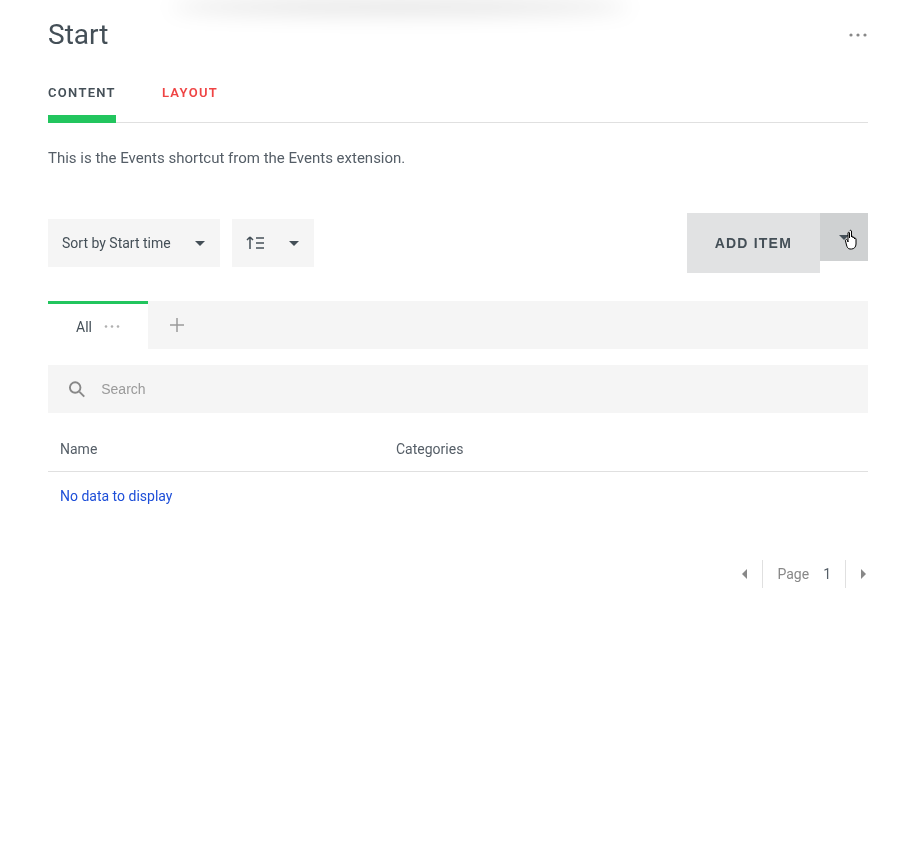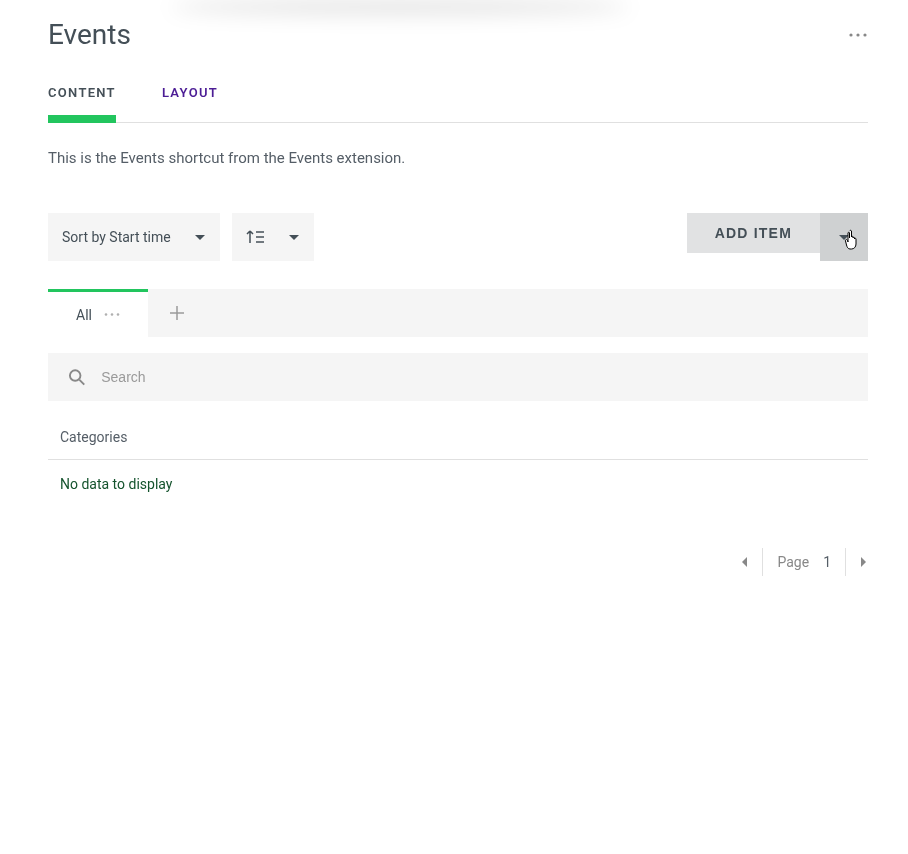--- a/index.html
+++ b/index.html
@@ -44,21 +44,21 @@
   cursor: pointer;
 }
 .tabs-primary {
   display: flex;
   border-bottom: 1px solid #e0e0e0;
   gap: 46px;
 }
 .tab-primary {
   font-size: 13px;
   letter-spacing: 1.3px;
-  color: #4c1d95;
+  color: #ef4444;
   font-weight: 600;
   padding-bottom: 15px;
   cursor: pointer;
 }
 .tab-primary.active {
   color: #444f57;
   border-bottom: 8px solid #22c55e;
   margin-bottom: -1px;
 }
 .description {
@@ -90,21 +90,21 @@
 .sort-select.second {
   width: 82px;
 }
 .flex-spacer {
   flex: 1;
 }
 .add-item-group {
   display: flex;
 }
 .add-item-btn {
-  height: 40px;
+  height: 60px;
   background: #e1e2e3;
   color: #444f57;
   font-size: 14px;
   font-weight: 600;
   letter-spacing: 1.2px;
   border: none;
   padding: 0 28px;
   cursor: pointer;
 }
 .add-item-dropdown {
@@ -184,21 +184,21 @@
   font-size: 14px;
   color: #555e67;
 }
 .th-categories {
   font-size: 14px;
   color: #555e67;
 }
 .no-data {
   padding: 16px 12px;
   font-size: 14px;
-  color: #14532d;
+  color: #1d4ed8;
 }
 .pagination {
   display: flex;
   align-items: center;
   justify-content: flex-end;
   gap: 6px;
   margin-top: 40px;
   color: #888;
 }
 .page-sep {
@@ -221,21 +221,21 @@
 }
 svg { display: block; }
 </style>
 </head>
 <body>
 <div class="shadow-blur"></div>
 
 <div class="container">
 
   <div class="header-row">
-    <div class="page-title">Events</div>
+    <div class="page-title">Start</div>
     <div class="more-dots">
       <svg width="20" height="6" viewBox="0 0 20 6">
           <circle cx="3" cy="3" r="1.6" fill="#888"></circle>
           <circle cx="10" cy="3" r="1.6" fill="#888"></circle>
           <circle cx="17" cy="3" r="1.6" fill="#888"></circle>
         </svg>
     </div>
   </div>
 
   <div class="tabs-primary">
@@ -300,20 +300,21 @@
 
   <div class="search-bar">
     <svg width="18" height="18" viewBox="0 0 18 18">
         <circle cx="7.5" cy="7.5" r="5.5" stroke="#888" stroke-width="2" fill="none"></circle>
         <line x1="12" y1="12" x2="17" y2="17" stroke="#888" stroke-width="2"></line>
       </svg>
     <input class="search-input" type="text" placeholder="Search" style="">
   </div>
 
   <div class="table-header">
+    <div class="th-name">Name</div>
     <div class="th-categories">Categories</div>
   </div>
 
   <div class="no-data">No data to display</div>
 
   <div class="pagination">
     <span class="page-arrow">
       <svg width="8" height="12" viewBox="0 0 8 12">
           <path d="M7 1 L2 6 L7 11" fill="#888"></path>
         </svg>

